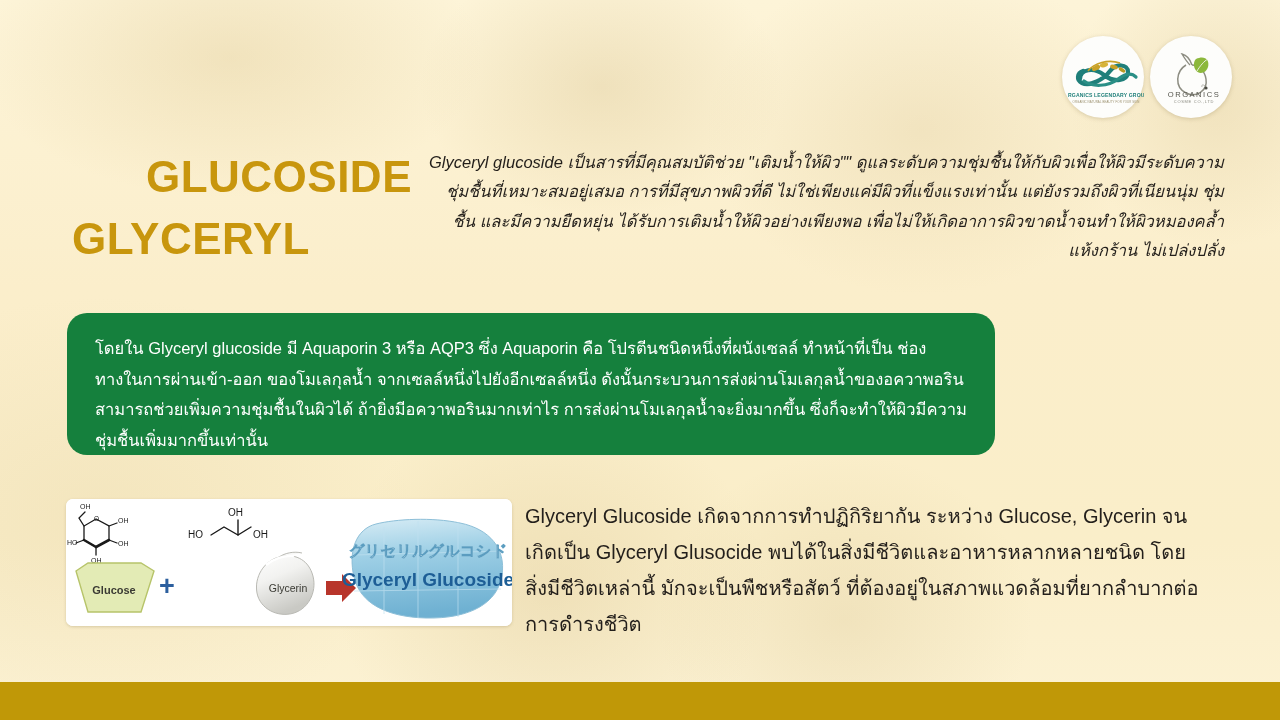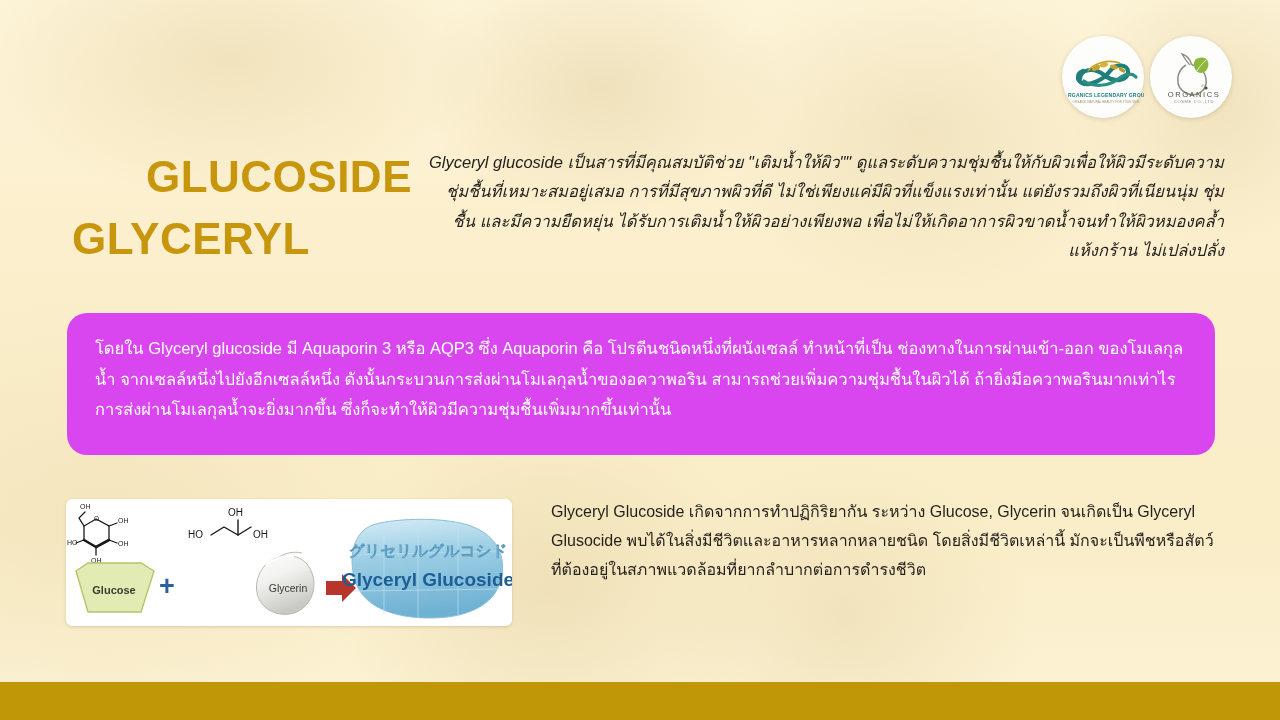--- a/index.html
+++ b/index.html
@@ -88,23 +88,23 @@
     line-height: 1.78;
     text-align: right;
     font-style: italic;
   }
 
   
   .gold-box {
     position: absolute;
     left: 67px;
     top: 313px;
-    width: 1148px;
+    width: 928px;
     height: 142px;
-    background: #d946ef;
+    background: #15803d;
     border-radius: 20px;
     box-sizing: border-box;
     padding: 20px 28px 18px 28px;
     z-index: 5;
   }
   .gold-box-text {
     color: #ffffff;
     font-size: 16.5px;
     line-height: 1.85;
   }
@@ -120,25 +120,25 @@
     border-radius: 7px;
     box-shadow: 0 1px 3px rgba(120,100,50,0.25);
     overflow: hidden;
     z-index: 5;
   }
   .diagram-card svg { display: block; }
 
   
   .bottom-para {
     position: absolute;
-    left: 551px;
+    left: 525px;
     top: 498px;
     width: 674px;
     color: #231f1b;
-    font-size: 16px;
+    font-size: 20px;
     line-height: 1.80;
   }
 
   
   .footer-bar {
     position: absolute;
     left: 0;
     bottom: 0;
     width: 1280px;
     height: 38px;

